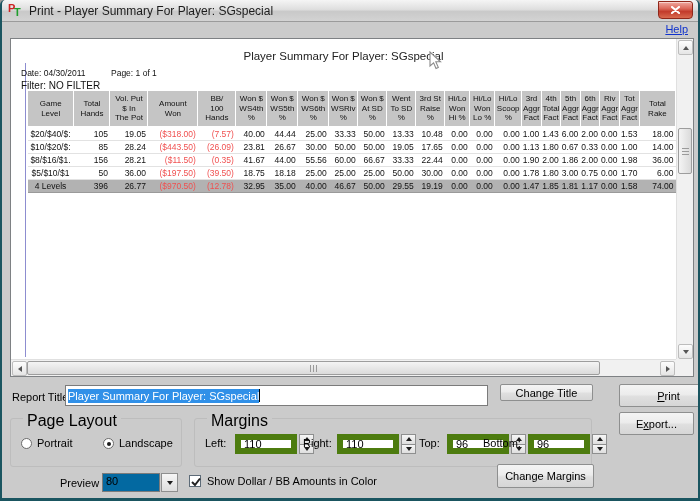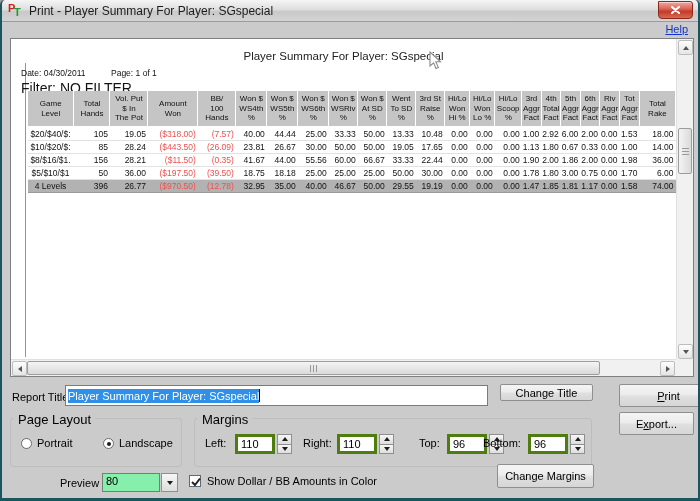--- a/index.html
+++ b/index.html
@@ -42,21 +42,21 @@
   
   .preview {
     position:absolute; left:8px; top:38px; width:684px; height:339px;
     background:#ffffff; border:1px solid #7e8184;
   }
   .page-content { position:absolute; left:0; top:0; width:665px; height:320px; overflow:hidden; }
   .margin-guide { position:absolute; left:14px; top:24px; width:1px; height:294px; background:#8d8dd0; }
   .page-title { position:absolute; left:0; top:11px; width:665px; text-align:center; font-size:11.5px; color:#222; }
   .meta-date   { position:absolute; left:10px;  top:29px; font-size:8.5px; color:#111; }
   .meta-page   { position:absolute; left:100px; top:29px; font-size:8.5px; color:#111; }
-  .meta-filter { position:absolute; left:10px;  top:41px; font-size:14px; color:#111; }
+  .meta-filter { position:absolute; left:10px;  top:41px; font-size:10px; color:#111; }
 
   table.report { position:absolute; left:17px; top:52px; border-collapse:collapse; table-layout:fixed; }
   table.report th {
     background:#c5c5c5; font-size:8px; font-weight:normal; line-height:9.5px;
     white-space:pre-line; text-align:center; vertical-align:middle;
     border-right:1px solid #fff; border-bottom:2px solid #fff;
     height:36px; padding:1px 0; color:#111;
   }
   table.report td {
     font-size:8.5px; line-height:10px; padding:1px 2px 1px 1px;
@@ -108,37 +108,37 @@
   .caret { display:inline-block; width:1px; height:13px; background:#000; }
 
   .btn {
     position:absolute; background:linear-gradient(180deg,#f4f4f4 0%,#ececec 45%,#dfdfdf 55%,#d6d6d6 100%);
     border:1px solid #8e8f8f; border-radius:2px; font-size:11px; color:#000;
     display:flex; align-items:center; justify-content:center; cursor:pointer;
   }
   .mn { text-decoration:underline; }
 
   .groupbox { position:absolute; border:1px solid #bdbdbd; border-radius:3px; }
-  .legend { position:absolute; top:-7px; left:3px; background:#cbcbcb; padding:0 4px; font-size:13px; color:#000; }
+  .legend { position:absolute; top:-7px; left:12px; background:#cbcbcb; padding:0 4px; font-size:16px; color:#000; }
 
   .radio { display:inline-block; width:11px; height:11px; border:1px solid #6a6a6a; border-radius:50%; background:#fff; position:relative; vertical-align:-2px; }
   .radio.on::after { content:""; position:absolute; left:2.5px; top:2.5px; width:4px; height:4px; border-radius:50%; background:#1c1c1c; }
   .radio-row { position:absolute; font-size:11px; color:#000; }
   .radio-row span.rlabel { margin-left:5px; }
 
   .spin { position:absolute; display:flex; height:20px; }
-  .spin input { width:40px; height:20px; border:3px solid #4d7c0f; font-size:11px; padding:0 3px; font-family:"Liberation Sans",sans-serif; }
+  .spin input { width:62px; height:20px; border:6px solid #4d7c0f; font-size:11px; padding:0 3px; font-family:"Liberation Sans",sans-serif; }
   .spin-btns { width:15px; height:20px; display:flex; flex-direction:column; margin-left:2px; }
   .sb { flex:1; background:linear-gradient(180deg,#f6f6f6,#dedede); border:1px solid #8e8f8f; display:flex; align-items:center; justify-content:center; }
   .sb + .sb { border-top:none; }
   .tri-up-s { width:0;height:0;border-left:3.5px solid transparent;border-right:3.5px solid transparent;border-bottom:4.5px solid #1c1c1c; }
   .tri-dn-s { width:0;height:0;border-left:3.5px solid transparent;border-right:3.5px solid transparent;border-top:4.5px solid #1c1c1c; }
 
   .combo { position:absolute; display:flex; height:19px; }
-  .combo .cfield { width:58px; height:19px; background:#86efac; border:1px solid #7b7b7b; font-size:11px; padding:1px 3px; }
+  .combo .cfield { width:58px; height:19px; background:#0369a1; border:1px solid #7b7b7b; font-size:11px; padding:1px 3px; }
   .combo .cbtn { width:17px; height:19px; margin-left:1px; background:linear-gradient(180deg,#f6f6f6,#dedede); border:1px solid #8e8f8f; display:flex; align-items:center; justify-content:center; }
 
   .checkbox { display:inline-block; width:12px; height:12px; background:#fff; border:1px solid #5d6b78; position:relative; vertical-align:-2px; }
   .checkbox svg { position:absolute; left:1px; top:1px; display:none; }
   .checkbox.on svg { display:block; }
   .check-row { position:absolute; font-size:11px; color:#000; }
   .check-row span.clabel { margin-left:6px; }
 </style>
 </head>
 <body>
@@ -269,21 +269,21 @@
               <td>44.44</td>
               <td>25.00</td>
               <td>33.33</td>
               <td>50.00</td>
               <td>13.33</td>
               <td>10.48</td>
               <td>0.00</td>
               <td>0.00</td>
               <td>0.00</td>
               <td>1.00</td>
-              <td>2.92</td>
+              <td>1.43</td>
               <td>6.00</td>
               <td>2.00</td>
               <td>0.00</td>
               <td>1.53</td>
               <td>18.00</td>
             </tr>
             <tr>
               <td class="first">$10/$20/$:</td>
               <td>85</td>
               <td>28.24</td>

